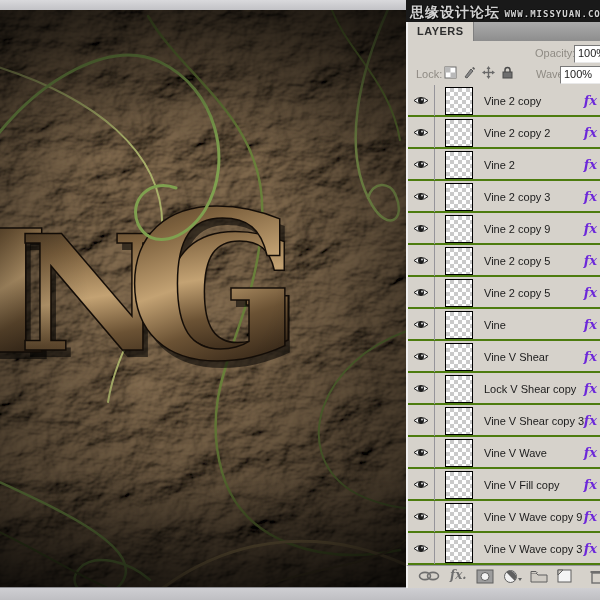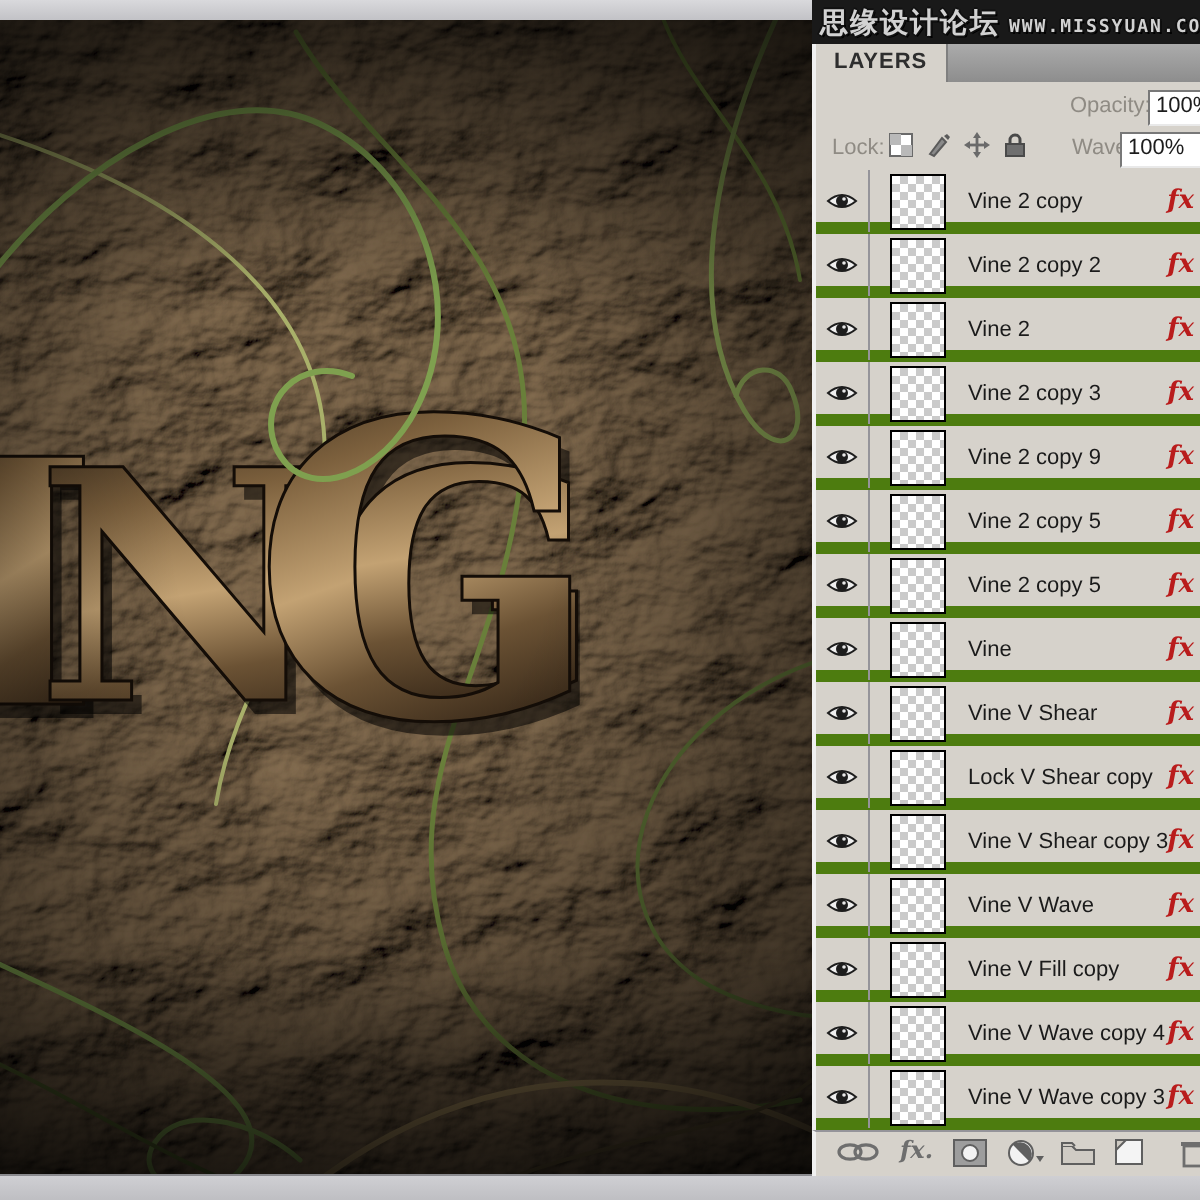--- a/index.html
+++ b/index.html
@@ -38,30 +38,30 @@
   .ctl-label{position:absolute;font-size:11px;color:#8f8b84;}
   .num-box{position:absolute;height:15px;background:#fff;border:1px solid;
            border-color:#787878 #e9e9e9 #e9e9e9 #787878;font-size:11px;color:#1c1c1c;
            padding:1px 3px 0 3px;}
   .lock-icons{position:absolute;left:36px;top:25px;display:flex;gap:6px;}
   .lock-icons svg{display:block;}
 
   
   .layer-list{position:absolute;left:0;top:85px;width:194px;border-left:2px solid #f0f0f0;}
   .layer-row{position:relative;width:192px;height:32px;background:#d6d2cb;
-             border-bottom:6px solid #4d7c0f;box-sizing:border-box;text-align:right;}
+             border-bottom:2px solid #4d7c0f;box-sizing:border-box;text-align:right;}
   .eye-cell{position:absolute;left:0;top:0;width:26px;height:31px;border-right:1px solid #95949a;}
   .eye-cell svg{position:absolute;left:5px;top:10px;}
   .thumb{position:absolute;left:37px;top:2px;width:26px;height:26px;background:#fff;border:1px solid #000;
          background-image:linear-gradient(45deg,#cacaca 25%,transparent 25%,transparent 75%,#cacaca 75%),
                           linear-gradient(45deg,#cacaca 25%,transparent 25%,transparent 75%,#cacaca 75%);
          background-size:8px 8px;background-position:0 0,4px 4px;}
   .layer-name{position:absolute;left:76px;top:10px;font-size:11px;color:#1b1b1b;white-space:nowrap;}
   .fx-badge{position:absolute;right:3px;top:8px;font-family:"DejaVu Serif",serif;
-            font-style:italic;font-weight:bold;font-size:13px;color:#b91c1c;}
+            font-style:italic;font-weight:bold;font-size:13px;color:#6d28d9;}
 
   
   .panel-toolbar{position:absolute;left:0;top:565px;width:194px;height:22px;background:#d6d2cb;
                  border-top:1px solid #95949a;border-left:2px solid #f0f0f0;}
   .ptb-icon{position:absolute;top:3px;}
   .fx-tool{font-family:"DejaVu Serif",serif;font-style:italic;font-weight:bold;
            font-size:12px;color:#6e6e6e;top:2px;}
 </style>
 </head>
 <body>
@@ -352,21 +352,21 @@
 
   <div class="layer-row">
     <div class="eye-cell">
       <svg width="16" height="11" viewBox="0 0 16 11">
         <path d="M1,5.5 Q8,-0.5 15,5.5 Q8,11.5 1,5.5 Z" fill="#efefef" stroke="#1d1d1d"></path>
         <circle cx="8" cy="5.5" r="3" fill="#1d1d1d"></circle>
         <circle cx="9" cy="4.5" r="0.9" fill="#e8e8e8"></circle>
       </svg>
     </div>
     <div class="thumb"></div>
-    <span class="layer-name">Vine V Wave copy 4</span>
+    <span class="layer-name">Vine V Wave copy 9</span>
     <span class="fx-badge">fx</span>
   </div>
 
   <div class="layer-row">
     <div class="eye-cell">
       <svg width="16" height="11" viewBox="0 0 16 11">
         <path d="M1,5.5 Q8,-0.5 15,5.5 Q8,11.5 1,5.5 Z" fill="#efefef" stroke="#1d1d1d"></path>
         <circle cx="8" cy="5.5" r="3" fill="#1d1d1d"></circle>
         <circle cx="9" cy="4.5" r="0.9" fill="#e8e8e8"></circle>
       </svg>

